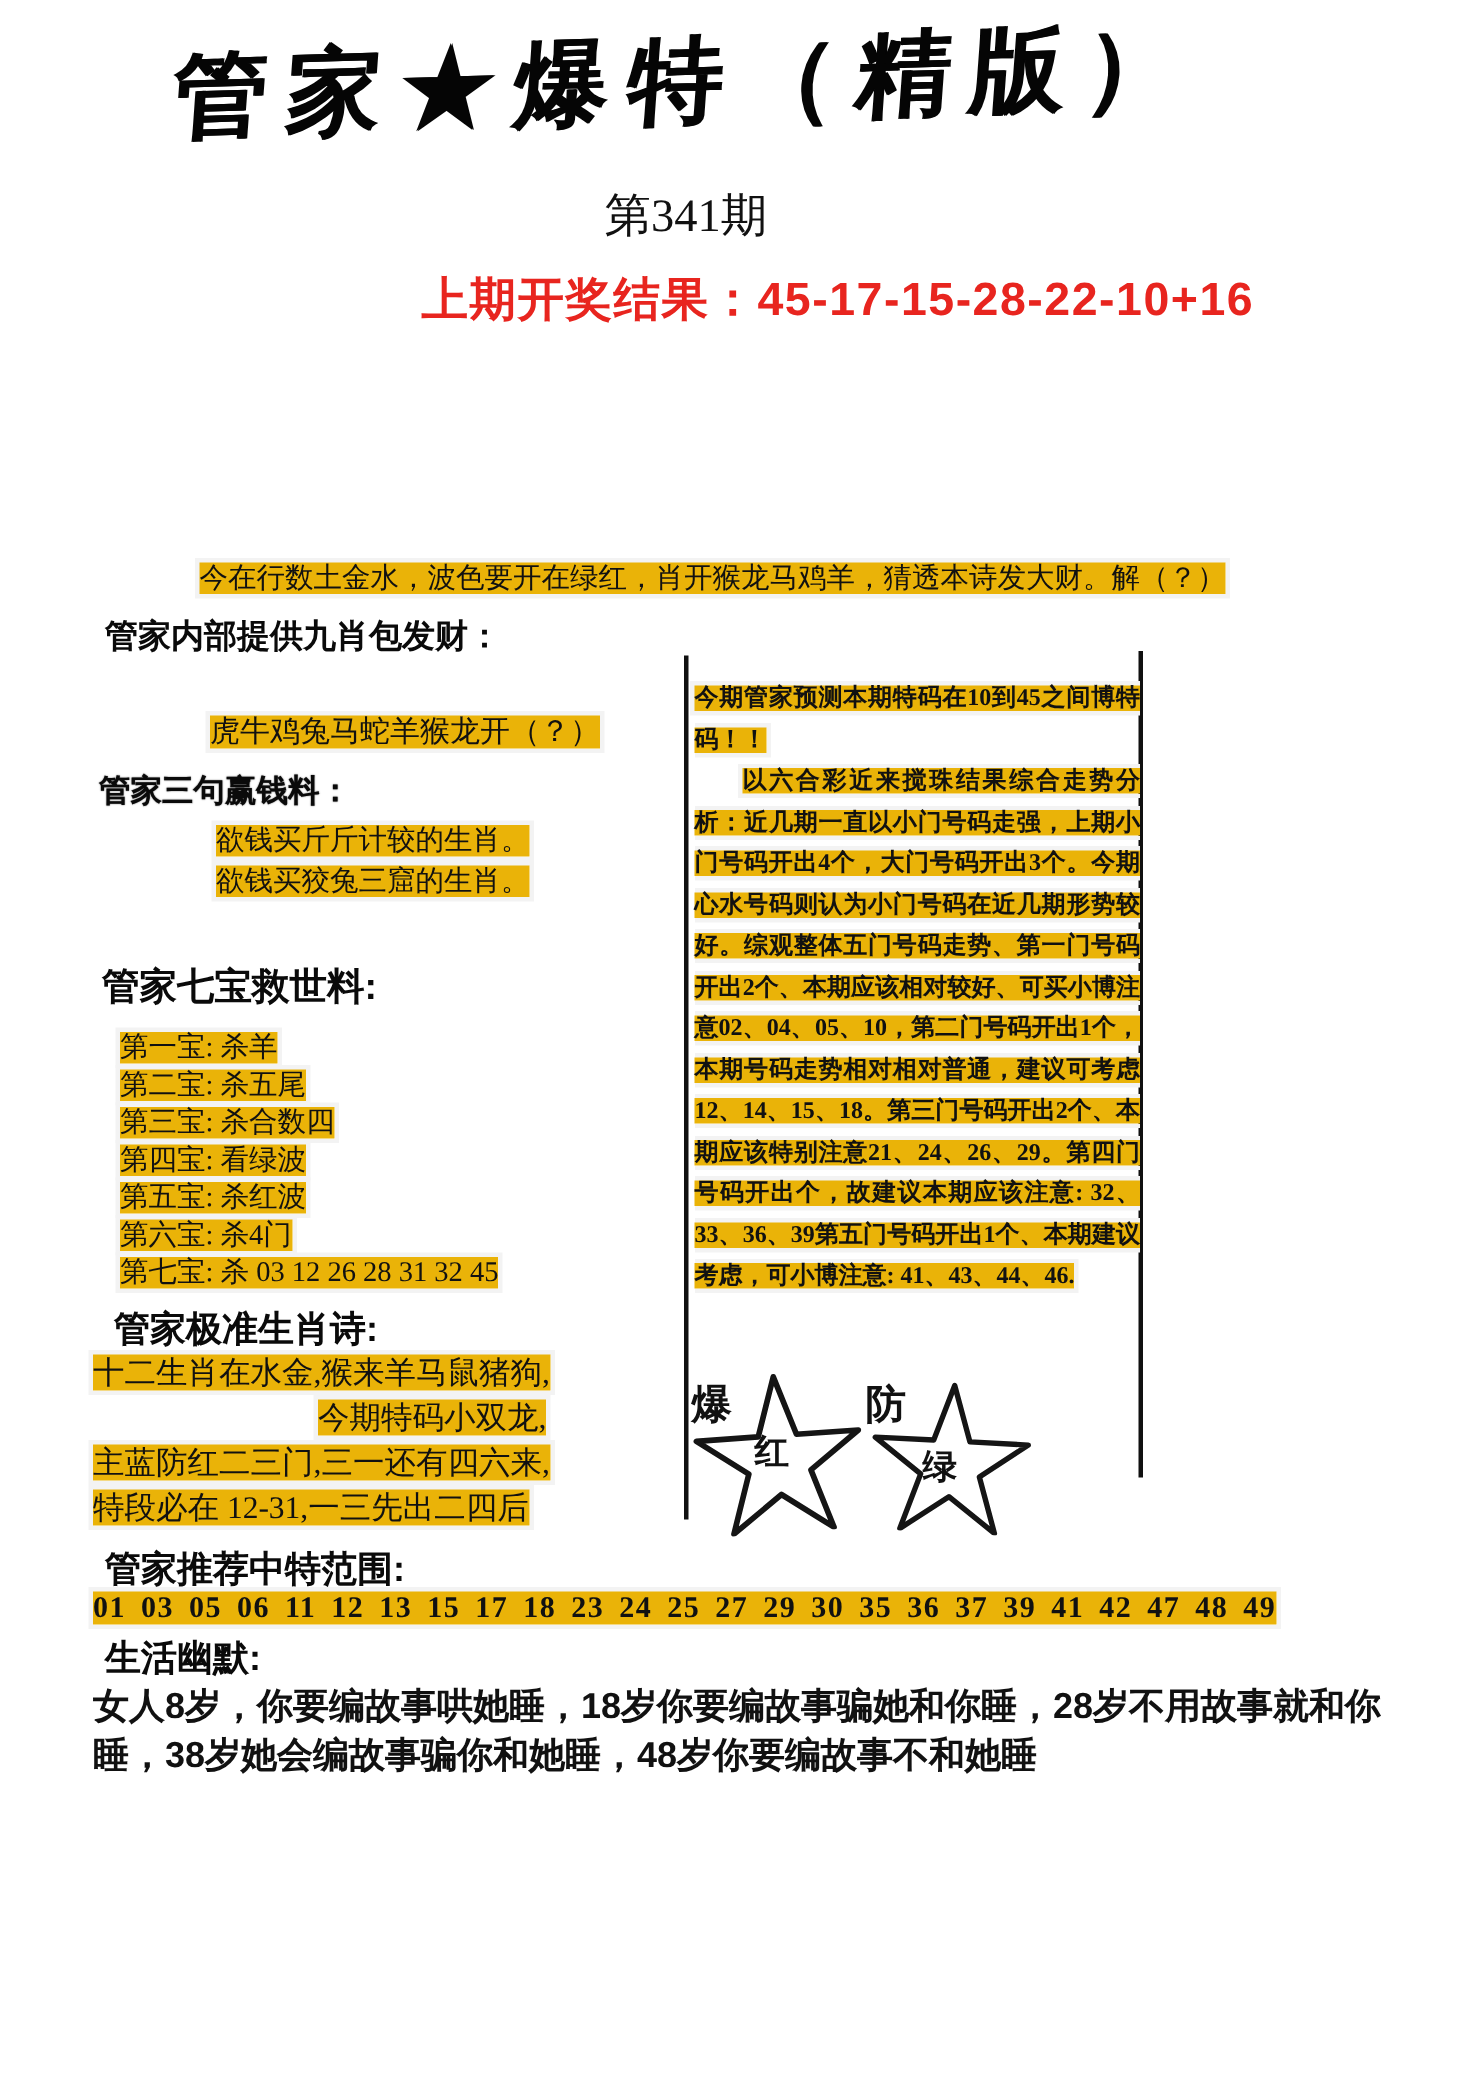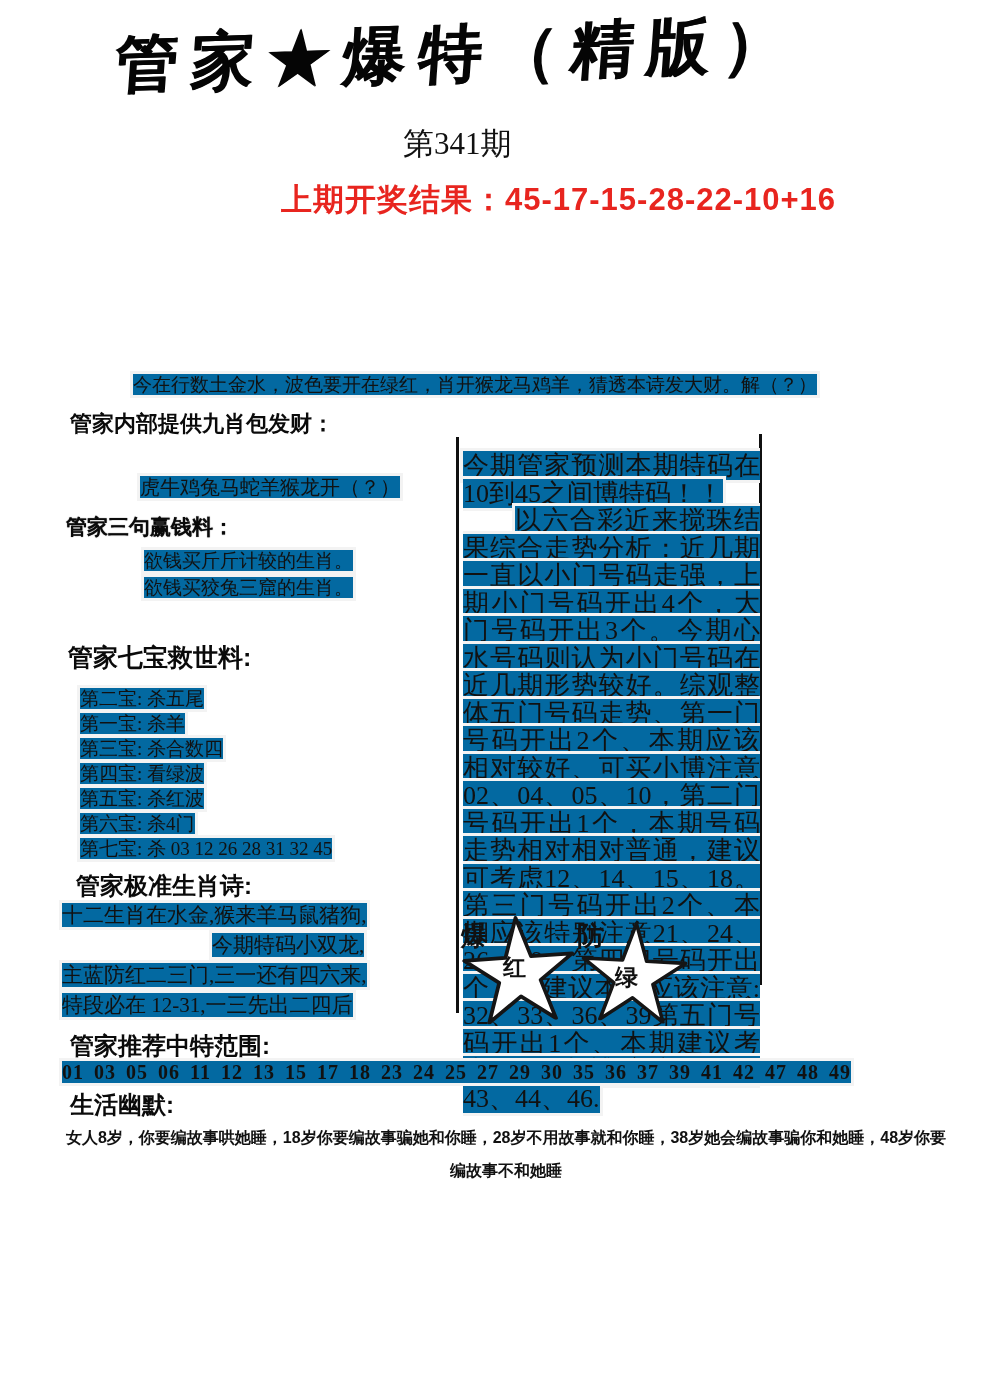--- a/index.html
+++ b/index.html
@@ -3,21 +3,21 @@
 <meta charset="utf-8">
 <style>
   html,body{margin:0;padding:0;background:#ffffff;}
   .page{
     position:relative;width:981px;height:1388px;background:#ffffff;
     color:#111;font-family:"Liberation Serif","DejaVu Serif",serif;
     overflow:hidden;
   }
   .abs{position:absolute;white-space:nowrap;}
   .sans{font-family:"Liberation Sans","DejaVu Sans",sans-serif;}
-  .hl{background:#0369a1;box-shadow:0 0 0 3px #f3f3f3;}
+  .hl{background:#eab308;box-shadow:0 0 0 3px #f3f3f3;}
   
   .title{
     left:118px;top:22px;font-size:63px;font-weight:900;letter-spacing:13px;
     transform:rotate(-1.8deg) skewX(-6deg);transform-origin:left top;
     color:#050505;text-shadow:1px 0 0 #050505;
   }
   .issue{left:368px;top:123px;font-size:31px;font-weight:400;margin-left:35px;}
   .result{left:281px;top:179px;font-size:31px;font-weight:600;letter-spacing:1px;}
   .provider{left:326px;top:225px;font-size:29px;font-weight:600;}
   
@@ -33,30 +33,30 @@
   .h-zpoem{left:76px;top:870px;font-size:24px;}
   .zl{font-size:21px;}
   .zl1{left:62px;top:901px;}
   .zl2{left:212px;top:931px;}
   .zl3{left:62px;top:961px;}
   .zl4{left:62px;top:991px;text-align:center;}
   .h-range{left:70px;top:1030px;font-size:24px;}
   .range-nums{left:62px;top:1061px;font-size:20px;font-weight:600;letter-spacing:1px;word-spacing:4px;}
   .h-humor{left:70px;top:1089px;font-size:24px;}
   .humor{
-    left:62px;top:1121px;width:888px;font-size:16px;line-height:33px;
-    font-weight:bold;white-space:normal;text-align:center;
+    left:62px;top:1121px;width:888px;font-size:24px;line-height:33px;
+    font-weight:bold;white-space:normal;
   }
   
   .vline{position:absolute;width:3px;background:#101010;}
   .vline-left{left:456px;top:437px;height:576px;}
   .vline-right{left:759px;top:434px;height:551px;}
   .analysis{
-    left:463px;top:452px;width:297px;font-size:26px;line-height:27.5px;
-    text-align:justify;white-space:normal;
+    left:463px;top:452px;width:297px;font-size:16px;line-height:27.5px;
+    text-align:justify;white-space:normal;font-weight:bold;
   }
   .analysis p{margin:0;}
   .analysis p.indent{text-indent:2em;}
   
   .star-svg{position:absolute;}
   .star1{left:456px;top:914px;transform:rotate(-4deg);}
   .star2{left:578px;top:920px;transform:rotate(3deg);}
   .star-outer-label{font-size:27px;font-weight:bold;}
   .lbl-bao{left:461px;top:918px;}
   .lbl-fang{left:577px;top:918px;}
@@ -79,22 +79,22 @@
   <div class="abs nine-line"><span class="hl">虎牛鸡兔马蛇羊猴龙开（？）</span></div>
 
   <div class="abs sec sans h-three">管家三句赢钱料：</div>
   <div class="abs three-lines">
     <div><span class="hl">欲钱买斤斤计较的生肖。</span></div>
     <div><span class="hl">欲钱买狡兔三窟的生肖。</span></div>
   </div>
 
   <div class="abs sec sans h-seven">管家七宝救世料:</div>
   <div class="abs seven-list">
+    <div><span class="hl">第一宝: 杀羊</span></div>
     <div><span class="hl">第二宝: 杀五尾</span></div>
-    <div><span class="hl">第一宝: 杀羊</span></div>
     <div><span class="hl">第三宝: 杀合数四</span></div>
     <div><span class="hl">第四宝: 看绿波</span></div>
     <div><span class="hl">第五宝: 杀红波</span></div>
     <div><span class="hl">第六宝: 杀4门</span></div>
     <div><span class="hl">第七宝: 杀 03 12 26 28 31 32 45</span></div>
   </div>
 
   <div class="abs sec sans h-zpoem">管家极准生肖诗:</div>
   <div class="abs zl zl1"><span class="hl">十二生肖在水金,猴来羊马鼠猪狗,</span></div>
   <div class="abs zl zl2"><span class="hl">今期特码小双龙,</span></div>

